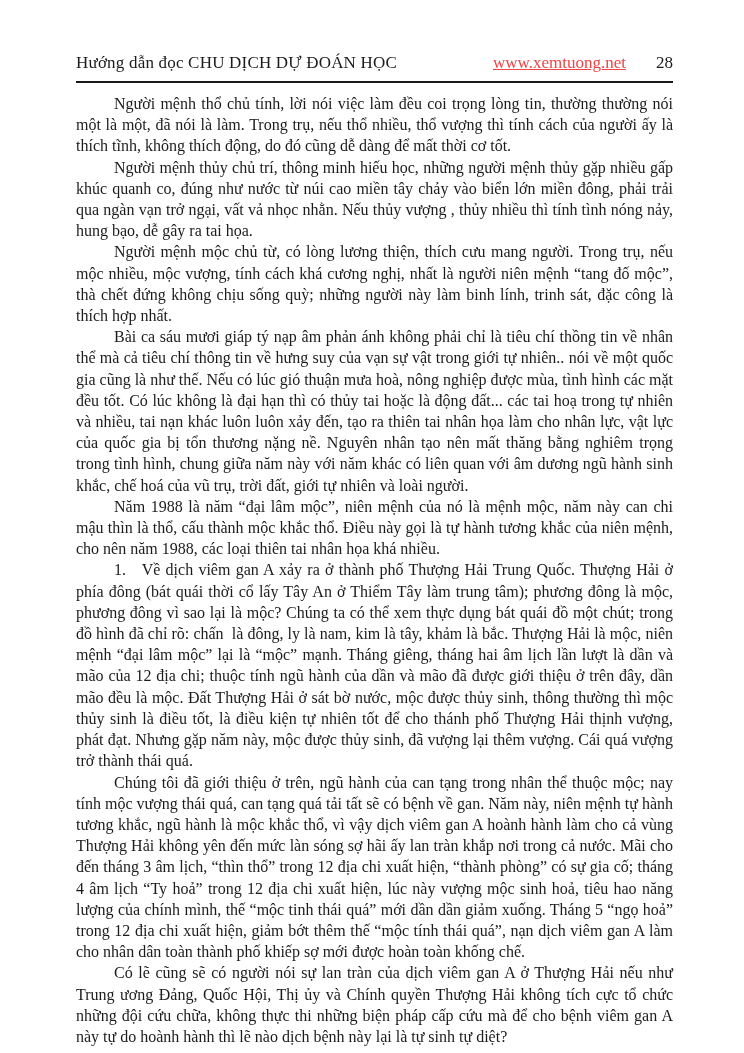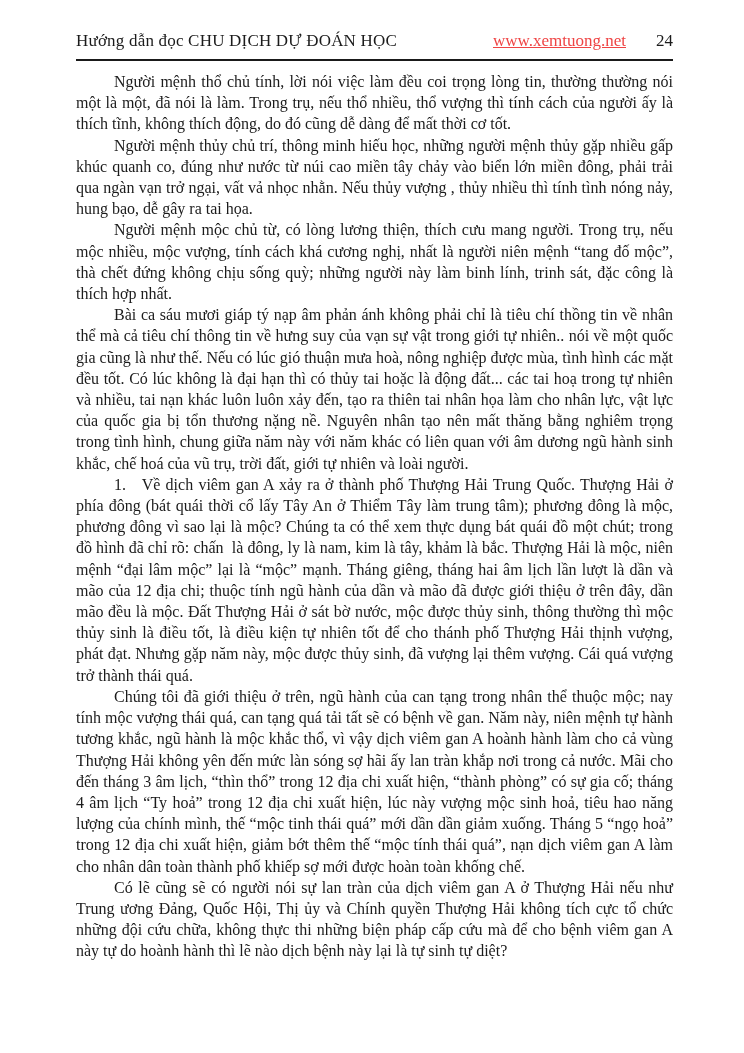--- a/index.html
+++ b/index.html
@@ -11,21 +11,21 @@
     width: 744px;
     height: 1053px;
     font-family: "Liberation Serif", "DejaVu Serif", serif;
     color: #1b1b1b;
     overflow: hidden;
   }
   .page {
     box-sizing: border-box;
     width: 744px;
     height: 912px;
-    padding: 30px 71px 0 76px;
+    padding: 52px 71px 0 76px;
     background: #ffffff;
   }
   .header {
     display: flex;
     align-items: baseline;
     font-size: 17px;
     line-height: 22px;
     white-space: nowrap;
   }
   .header .title {
@@ -58,28 +58,29 @@
   }
 </style>
 </head>
 <body>
 
 <div class="page">
 
   <div class="header">
     <span class="title">Hướng dẫn đọc CHU DỊCH DỰ ĐOÁN HỌC</span>
     <a class="site-link">www.xemtuong.net</a>
-    <span class="page-number">24</span>
+    <span class="page-number">28</span>
   </div>
 
   <hr class="rule">
 
   <div class="content">
     <p>Người mệnh thổ chủ tính, lời nói việc làm đều coi trọng lòng tin, thường thường nói một là một, đã nói là làm. Trong trụ, nếu thổ nhiều, thổ vượng thì tính cách của người ấy là thích tĩnh, không thích động, do đó cũng dễ dàng để mất thời cơ tốt.</p>
     <p>Người mệnh thủy chủ trí, thông minh hiếu học, những người mệnh thủy gặp nhiều gấp khúc quanh co, đúng như nước từ núi cao miền tây chảy vào biển lớn miền đông, phải trải qua ngàn vạn trở ngại, vất vả nhọc nhằn. Nếu thủy vượng , thủy nhiều thì tính tình nóng nảy, hung bạo, dễ gây ra tai họa.</p>
     <p>Người mệnh mộc chủ từ, có lòng lương thiện, thích cưu mang người. Trong trụ, nếu mộc nhiều, mộc vượng, tính cách khá cương nghị, nhất là người niên mệnh “tang đố mộc”, thà chết đứng không chịu sống quỳ; những người này làm binh lính, trinh sát, đặc công là thích hợp nhất.</p>
     <p>Bài ca sáu mươi giáp tý nạp âm phản ánh không phải chỉ là tiêu chí thồng tin về nhân thể mà cả tiêu chí thông tin về hưng suy của vạn sự vật trong giới tự nhiên.. nói về một quốc gia cũng là như thế. Nếu có lúc gió thuận mưa hoà, nông nghiệp được mùa, tình hình các mặt đều tốt. Có lúc không là đại hạn thì có thủy tai hoặc là động đất... các tai hoạ trong tự nhiên và nhiều, tai nạn khác luôn luôn xảy đến, tạo ra thiên tai nhân họa làm cho nhân lực, vật lực của quốc gia bị tổn thương nặng nề. Nguyên nhân tạo nên mất thăng bằng nghiêm trọng trong tình hình, chung giữa năm này với năm khác có liên quan với âm dương ngũ hành sinh khắc, chế hoá của vũ trụ, trời đất, giới tự nhiên và loài người.</p>
+    <p>Năm 1988 là năm “đại lâm mộc”, niên mệnh của nó là mệnh mộc, năm này can chi mậu thìn là thổ, cấu thành mộc khắc thổ. Điều này gọi là tự hành tương khắc của niên mệnh, cho nên năm 1988, các loại thiên tai nhân họa khá nhiều.</p>
     <p>1.&nbsp;&nbsp;&nbsp;Về dịch viêm gan A xảy ra ở thành phố Thượng Hải Trung Quốc. Thượng Hải ở phía đông (bát quái thời cổ lấy Tây An ở Thiểm Tây làm trung tâm); phương đông là mộc, phương đông vì sao lại là mộc? Chúng ta có thể xem thực dụng bát quái đồ một chút; trong đồ hình đã chỉ rõ: chấn&nbsp; là đông, ly là nam, kim là tây, khảm là bắc. Thượng Hải là mộc, niên mệnh “đại lâm mộc” lại là “mộc” mạnh. Tháng giêng, tháng hai âm lịch lần lượt là dần và mão của 12 địa chi; thuộc tính ngũ hành của dần và mão đã được giới thiệu ở trên đây, dần mão đều là mộc. Đất Thượng Hải ở sát bờ nước, mộc được thủy sinh, thông thường thì mộc thủy sinh là điều tốt, là điều kiện tự nhiên tốt để cho thánh phố Thượng Hải thịnh vượng, phát đạt. Nhưng gặp năm này, mộc được thủy sinh, đã vượng lại thêm vượng. Cái quá vượng trở thành thái quá.</p>
     <p>Chúng tôi đã giới thiệu ở trên, ngũ hành của can tạng trong nhân thể thuộc mộc; nay tính mộc vượng thái quá, can tạng quá tải tất sẽ có bệnh về gan. Năm này, niên mệnh tự hành tương khắc, ngũ hành là mộc khắc thổ, vì vậy dịch viêm gan A hoành hành làm cho cả vùng Thượng Hải không yên đến mức làn sóng sợ hãi ấy lan tràn khắp nơi trong cả nước. Mãi cho đến tháng 3 âm lịch, “thìn thổ” trong 12 địa chi xuất hiện, “thành phòng” có sự gia cố; tháng 4 âm lịch “Ty hoả” trong 12 địa chi xuất hiện, lúc này vượng mộc sinh hoả, tiêu hao năng lượng của chính mình, thế “mộc tinh thái quá” mới dần dần giảm xuống. Tháng 5 “ngọ hoả” trong 12 địa chi xuất hiện, giảm bớt thêm thế “mộc tính thái quá”, nạn dịch viêm gan A làm cho nhân dân toàn thành phố khiếp sợ mới được hoàn toàn khống chế.</p>
     <p>Có lẽ cũng sẽ có người nói sự lan tràn của dịch viêm gan A ở Thượng Hải nếu như Trung ương Đảng, Quốc Hội, Thị ủy và Chính quyền Thượng Hải không tích cực tổ chức những đội cứu chữa, không thực thi những biện pháp cấp cứu mà để cho bệnh viêm gan A này tự do hoành hành thì lẽ nào dịch bệnh này lại là tự sinh tự diệt?</p>
   </div>
 
 </div>
 
 </body></html>

